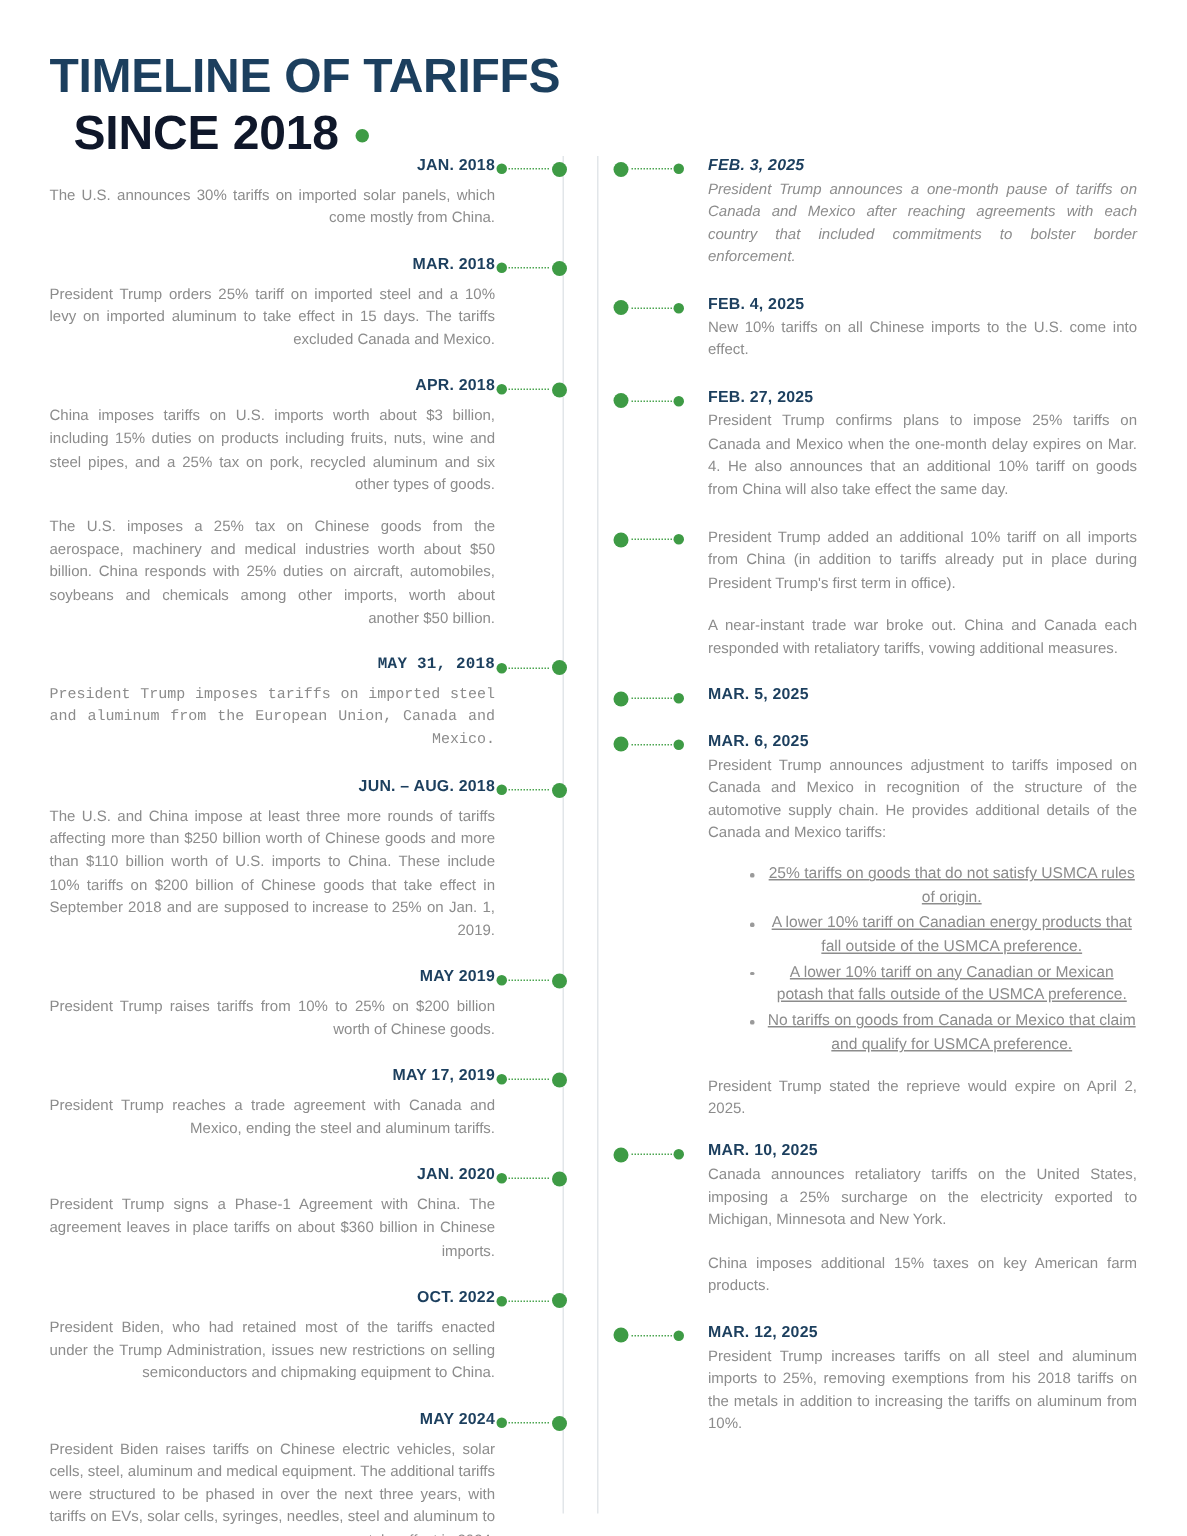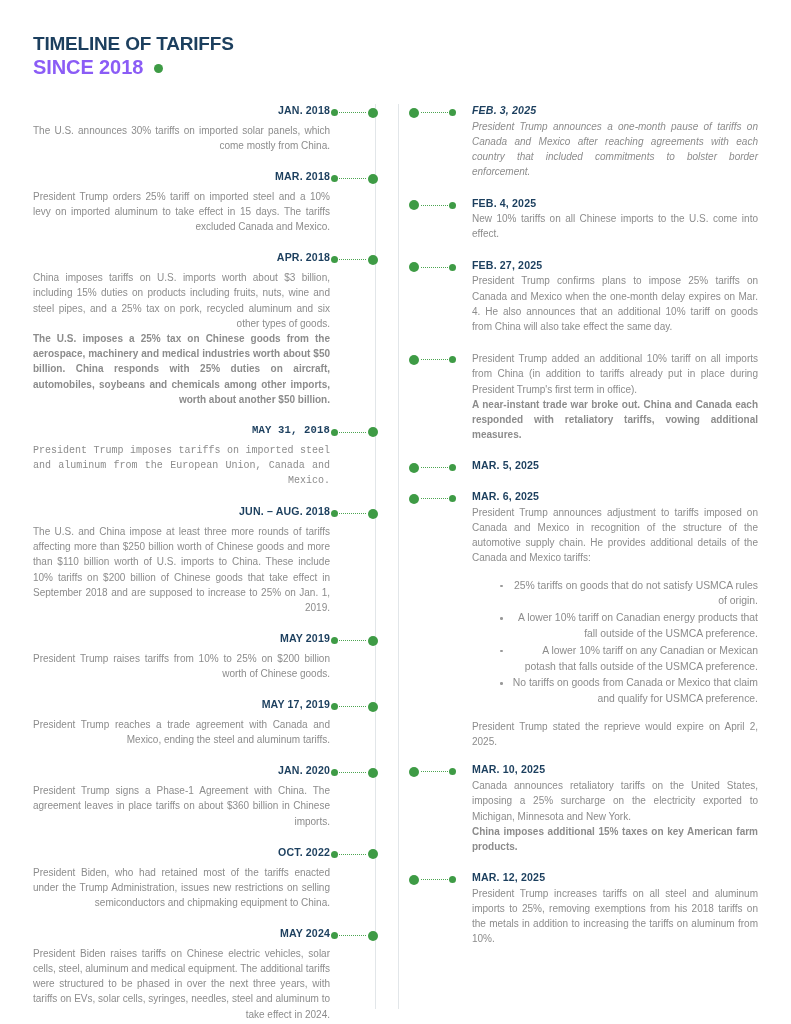--- a/index.html
+++ b/index.html
@@ -23,40 +23,41 @@
     padding: 0;
   }
 
   
   .title-block {
     position: absolute;
     left: 33px;
     top: 33px;
   }
   .title-main {
-    font-size: 19px;
+    font-size: 32px;
     font-weight: bold;
     color: #1C3F5E;
     letter-spacing: -0.2px;
     line-height: 1.12;
     white-space: nowrap;
   }
   .title-sub-row {
     display: flex;
     align-items: center;
     gap: 11px;
     margin-top: 2px;
   }
   .title-sub {
-    font-size: 20px;
+    font-size: 32px;
     font-weight: bold;
-    color: #8b5cf6;
+    color: #0f172a;
     letter-spacing: -0.1px;
     line-height: 1.12;
     white-space: nowrap;
+    margin-left: 16px;
   }
   .title-dot {
     width: 9px;
     height: 9px;
     border-radius: 50%;
     background: #3E9B45;
     flex: none;
     margin-top: 3px;
   }
 
@@ -98,35 +99,36 @@
 
   .para {
     font-size: 10px;
     color: #8C8C8C;
     line-height: 1.52;
     margin: 0;
     text-align: justify;
   }
   .entry-left .para  { text-align: justify; text-align-last: right; }
   .entry-right .para { text-align: justify; text-align-last: left; }
-  .para + .para { margin-top: 0; font-weight: bold; }
+  .para + .para { margin-top: 13px; }
 
   .bullets {
     margin: 12px 0 12px 0;
     padding-left: 26px;
     list-style: none;
   }
   .bullets li {
     font-size: 10.4px;
     color: #8C8C8C;
     line-height: 1.52;
     position: relative;
     padding-left: 13px;
     margin-bottom: 1px;
-    text-align: right;
+    text-align: center;
+    text-decoration: underline;
   }
   .bullets li::before {
     content: "";
     position: absolute;
     left: 2px;
     top: 7px;
     width: 2.5px;
     height: 2.5px;
     border-radius: 50%;
     background: #9A9A9A;

